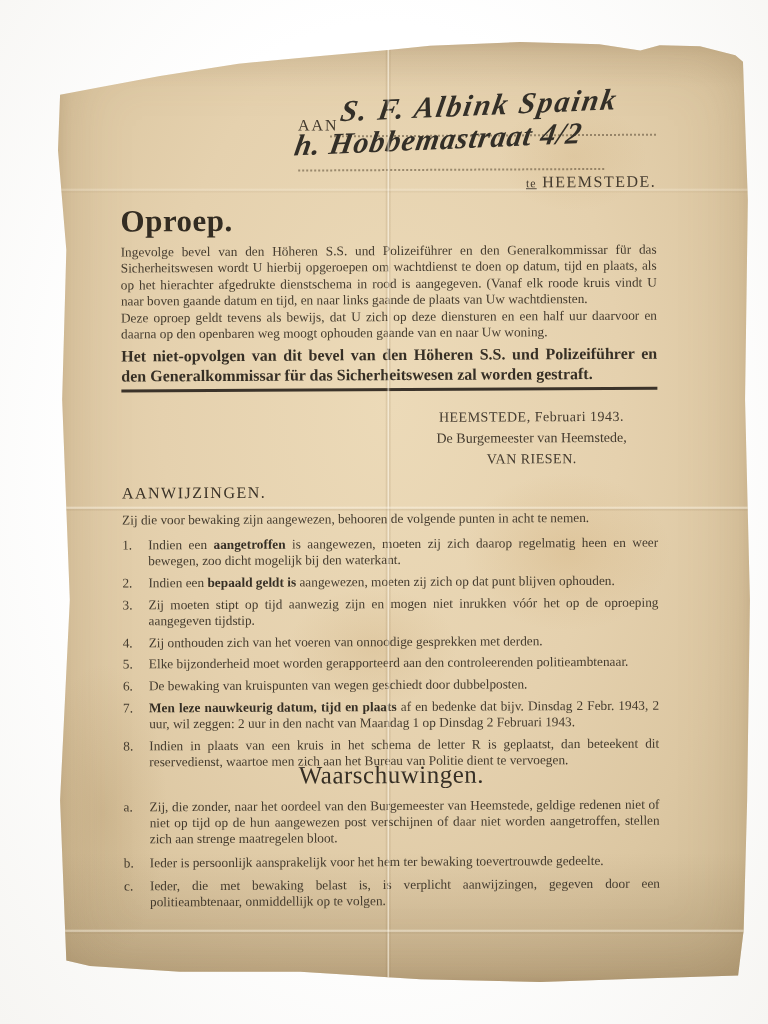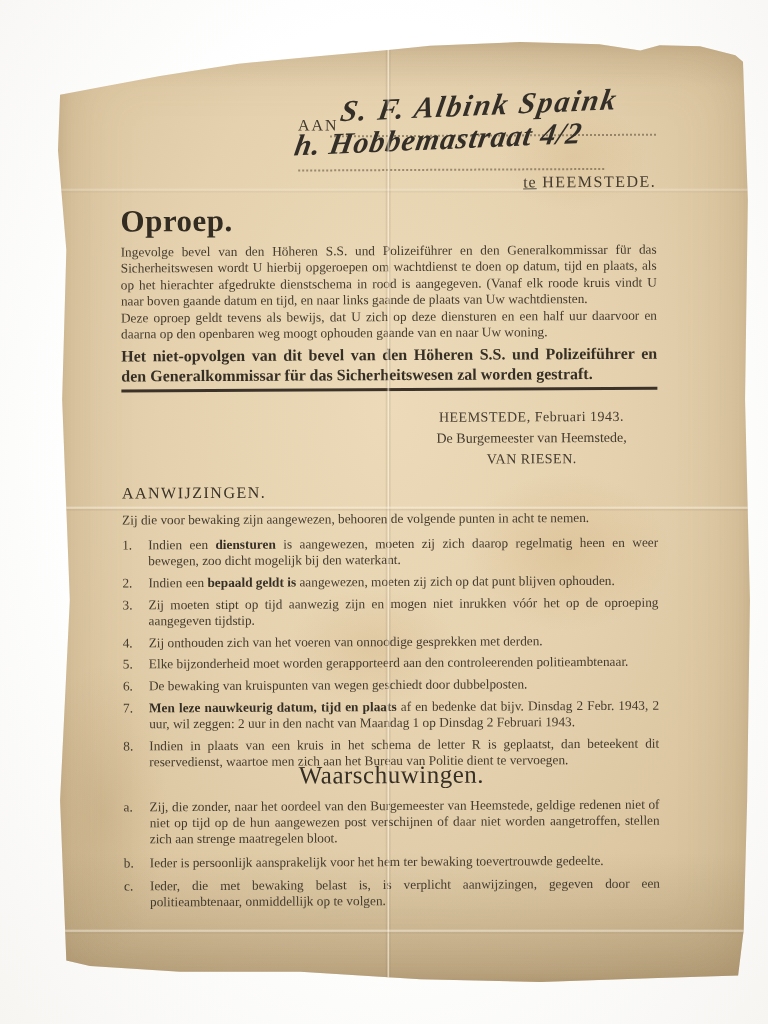--- a/index.html
+++ b/index.html
@@ -64,21 +64,21 @@
   .aan, .te-line{color:#433a2e;}
   .dotline{position:absolute;border-bottom:2px dotted rgba(90,74,52,.55);height:1px;}
   .dl1{left:210px;right:0;top:28px;}
   .dl2{left:178px;width:306px;top:28px;}
   .hand{position:absolute;font-family:"Liberation Serif","DejaVu Serif",serif;
     font-style:italic;font-weight:bold;color:#332f28;
     transform:rotate(-2.2deg) skewX(-12deg);transform-origin:left bottom;white-space:nowrap;}
   .h1{left:218px;top:-12px;font-size:30px;letter-spacing:2px;}
   .h2{left:172px;top:-12px;font-size:30px;letter-spacing:1px;}
   .te-line{position:absolute;right:0;top:2px;font-size:16px;letter-spacing:1.5px;}
-  .te-line .te{font-size:16px;letter-spacing:1px;text-decoration:underline;}
+  .te-line .te{font-size:12px;letter-spacing:1px;text-decoration:underline;}
   
   .doc-title{font-size:31px;font-weight:bold;color:#332c22;letter-spacing:.5px;}
   .para{font-size:13.3px;line-height:16.4px;text-align:justify;color:#443b2e;}
   .warning{font-size:16px;line-height:19.5px;font-weight:bold;color:#362f25;
     text-align:justify;padding-bottom:4px;border-bottom:3px solid #3b332a;}
   .sig{position:absolute;right:70px;width:300px;text-align:center;
     font-size:14px;line-height:21px;color:#433a2e;}
   .sig .caps{letter-spacing:.5px;}
   .section-head{font-size:16px;letter-spacing:1.5px;color:#3a3227;}
   .warn-head{text-align:center;font-size:25px;color:#362f25;letter-spacing:.5px;}
@@ -129,21 +129,21 @@
         <div>De Burgemeester van Heemstede,</div>
         <div class="caps">VAN RIESEN.</div>
       </div>
 
       <div class="block section-head" style="top:441px;">AANWIJZINGEN.</div>
       <div class="block para" style="top:469px;">Zij die voor bewaking zijn aangewezen, behooren de volgende punten in acht te nemen.</div>
 
       <div class="block" style="top:494px;">
         <div class="item">
           <span class="num">1.</span>
-          <span>Indien een </span><b>diensturen</b><span> is aangewezen, moeten zij zich daarop regelmatig heen en weer bewegen, zoo dicht mogelijk bij den waterkant.</span>
+          <span>Indien een </span><b>aangetroffen</b><span> is aangewezen, moeten zij zich daarop regelmatig heen en weer bewegen, zoo dicht mogelijk bij den waterkant.</span>
         </div>
         <div class="item">
           <span class="num">2.</span>
           <span>Indien een </span><b>bepaald geldt is</b><span> aangewezen, moeten zij zich op dat punt blijven ophouden.</span>
         </div>
         <div class="item">
           <span class="num">3.</span>
           <span>Zij moeten stipt op tijd aanwezig zijn en mogen niet inrukken vóór het op de oproeping aangegeven tijdstip.</span><b></b><span></span>
         </div>
         <div class="item">

